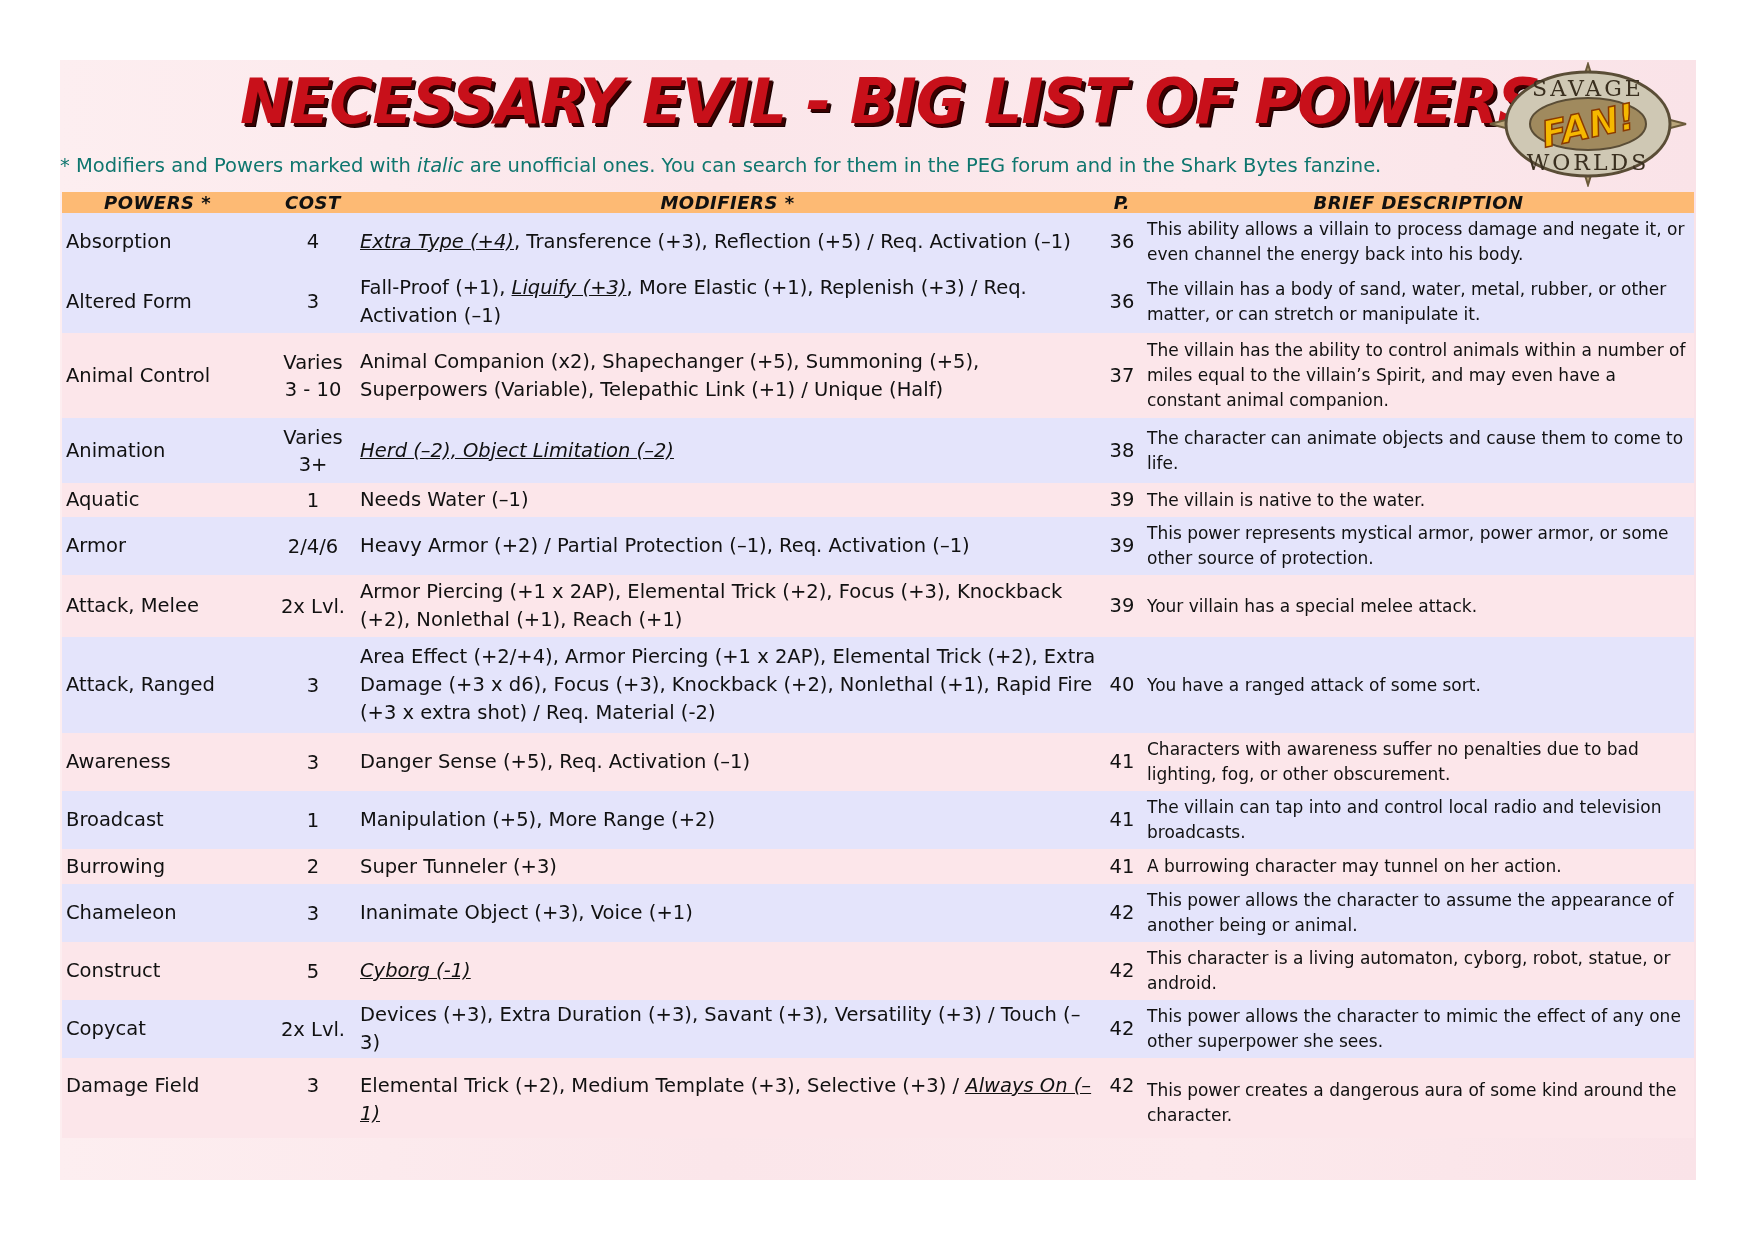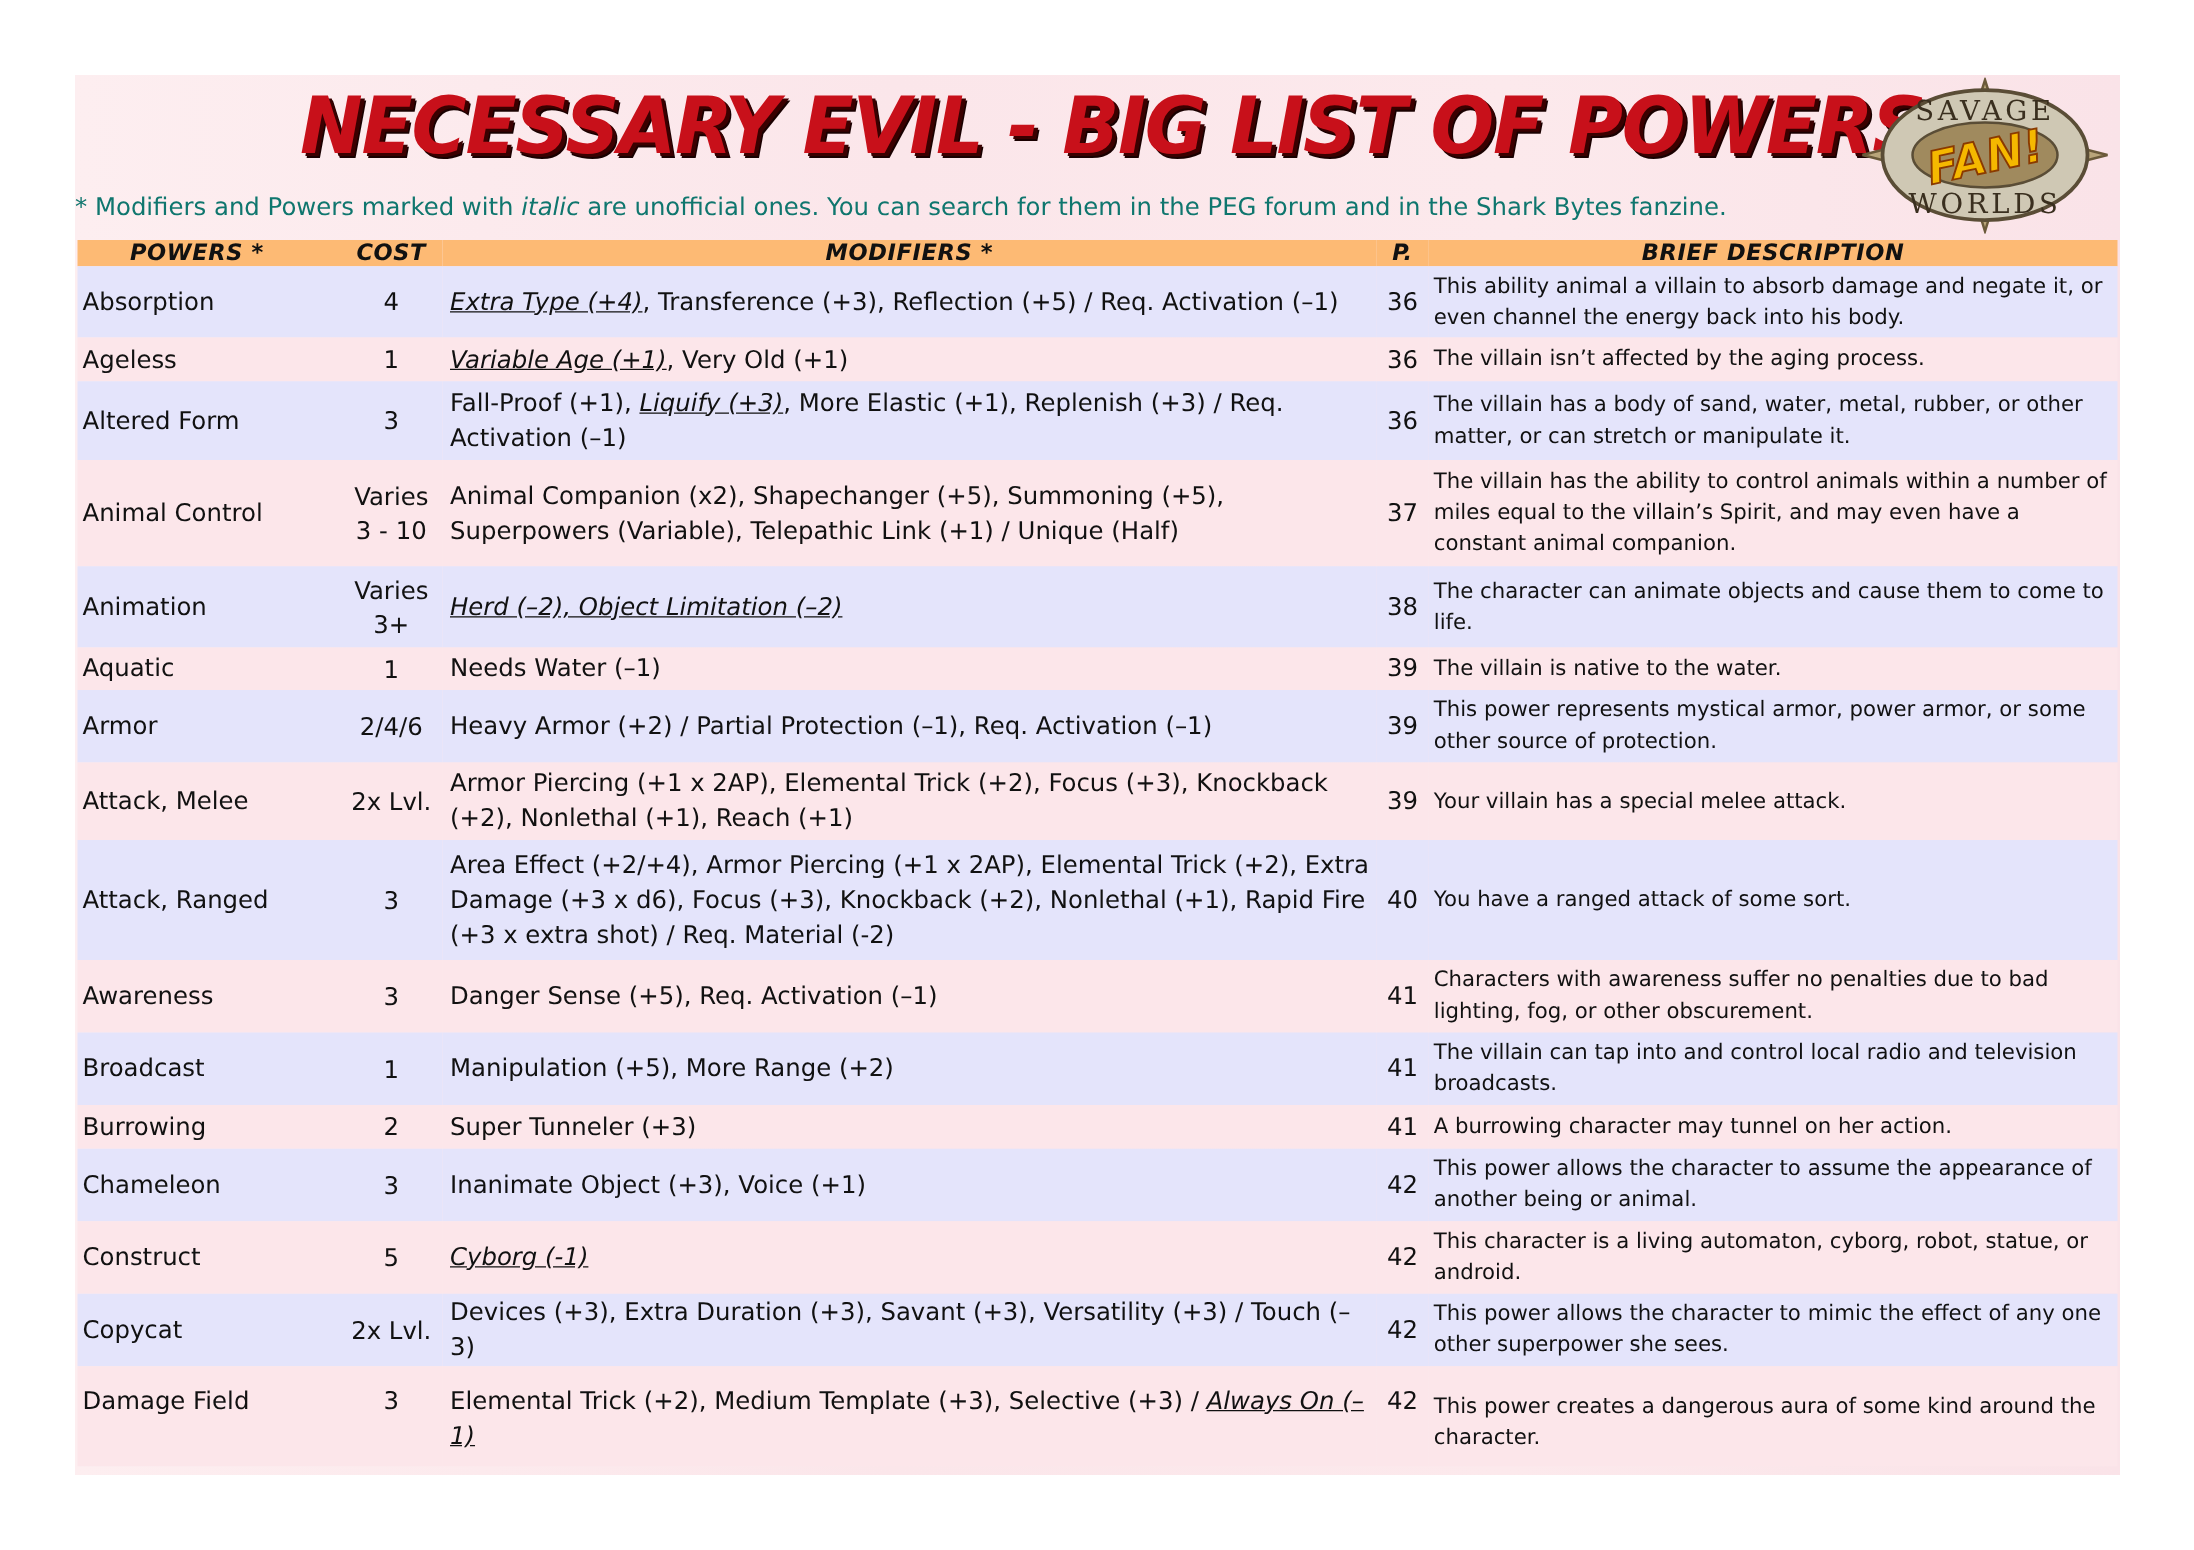--- a/index.html
+++ b/index.html
@@ -95,30 +95,23 @@
       <th>BRIEF DESCRIPTION</th>
     </tr>
   </thead>
   <tbody>
 
     <tr class="odd" style="height:57px">
       <td class="power">Absorption</td>
       <td class="cost">4</td>
       <td class="mod"><span class="it">Extra Type (+4)</span><span>, Transference (+3), Reflection (+5) / Req. Activation (–1)</span></td>
       <td class="page">36</td>
-      <td class="desc">This ability animal a villain to absorb damage and negate it, or even channel the energy back into his body.</td>
-    </tr>
-
-    <tr class="even" style="height:35px">
-      <td class="power">Ageless</td>
-      <td class="cost">1</td>
-      <td class="mod"><span class="it">Variable Age (+1)</span><span>, Very Old (+1)</span></td>
-      <td class="page">36</td>
-      <td class="desc">The villain isn’t affected by the aging process.</td>
-    </tr>
+      <td class="desc">This ability allows a villain to process damage and negate it, or even channel the energy back into his body.</td>
+    </tr>
+
 
     <tr class="odd" style="height:63px">
       <td class="power">Altered Form</td>
       <td class="cost">3</td>
       <td class="mod"><span>Fall-Proof (+1), </span><span class="it">Liquify (+3)</span><span>, More Elastic (+1), Replenish (+3) / Req. Activation (–1)</span></td>
       <td class="page">36</td>
       <td class="desc">The villain has a body of sand, water, metal, rubber, or other matter, or can stretch or manipulate it.</td>
     </tr>
 
     <tr class="even" style="height:85px">

